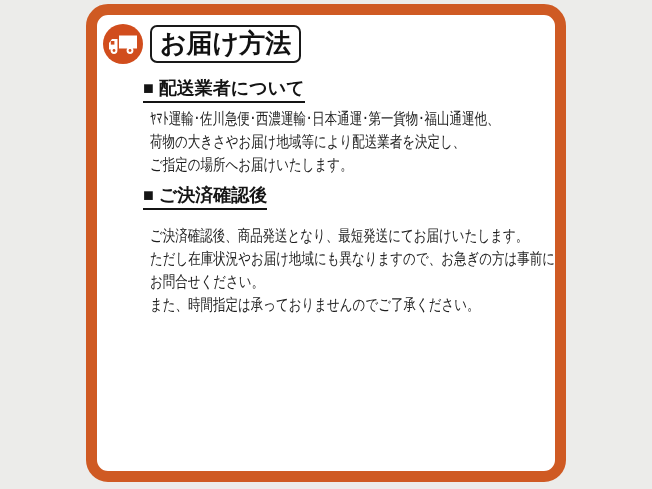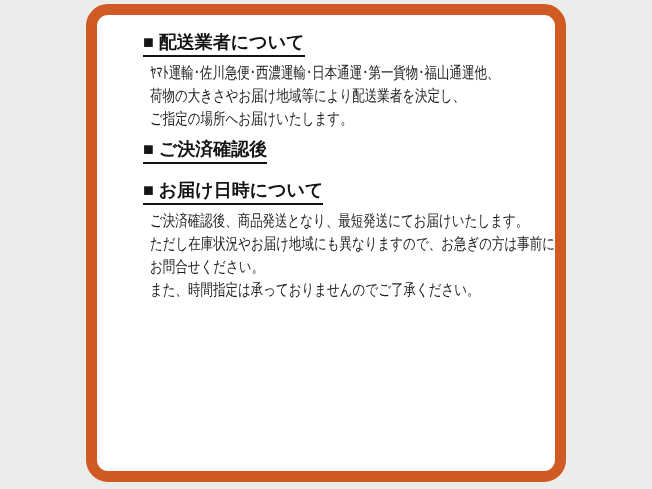--- a/index.html
+++ b/index.html
@@ -46,21 +46,21 @@
     border: 2px solid #191919;
     border-radius: 7px;
     padding: 1px 8px 3px 8px;
     font-size: 26px;
     font-weight: bold;
     line-height: 30px;
     color: #111111;
     white-space: nowrap;
   }
   .section { margin-left: 40px; }
-  .section.s1 { margin-top: 6px; }
+  .section.s1 { margin-top: 12px; }
   .section.s2 { margin-top: 7px; }
   .section.s3 { margin-top: 14px; }
   .sec-heading {
     display: inline-block;
     font-size: 18px;
     font-weight: bold;
     line-height: 24px;
     color: #141414;
     border-bottom: 2px solid #141414;
     padding-bottom: 1px;
@@ -78,36 +78,49 @@
     color: #1e1e1e;
   }
 </style>
 </head>
 <body>
 
 <div class="stage">
   <div class="panel">
     <div class="panel-content">
 
+      <div class="header-row">
+        <span class="icon-circle">
+          <svg width="32" height="25" viewBox="0 0 32 24">
+            <rect x="12" y="3" width="18" height="13" fill="#ffffff"></rect>
+            <path d="M2 17 L2 10.5 L5 6.5 L10.5 6.5 L10.5 17 Z" fill="#ffffff"></path>
+            <rect x="3.8" y="8.5" width="3.6" height="3.6" fill="#d14d1d"></rect>
+            <circle cx="7" cy="18" r="3.4" fill="#ffffff"></circle>
+            <circle cx="7" cy="18" r="1.4" fill="#d14d1d"></circle>
+            <circle cx="23" cy="18" r="3.4" fill="#ffffff"></circle>
+            <circle cx="23" cy="18" r="1.4" fill="#d14d1d"></circle>
+          </svg>
+        </span>
+        <span class="title-box">お届け方法</span>
+      </div>
 
       <div class="section s1">
         <span class="sec-heading">■ 配送業者について</span>
         <div class="sec-body">
           <span class="line">ﾔﾏﾄ運輸･佐川急便･西濃運輸･日本通運･第一貨物･福山通運他、</span>
           <span class="line">荷物の大きさやお届け地域等により配送業者を決定し、</span>
           <span class="line">ご指定の場所へお届けいたします。</span>
         </div>
       </div>
 
       <div class="section s2">
         <span class="sec-heading">■ ご決済確認後</span>
       </div>
 
       <div class="section s3">
-        <span class="sec-heading">■ お届け日時について</span>
         <div class="sec-body">
           <span class="line">ご決済確認後、商品発送となり、最短発送にてお届けいたします。</span>
           <span class="line">ただし在庫状況やお届け地域にも異なりますので、お急ぎの方は事前に</span>
           <span class="line">お問合せください。</span>
           <span class="line">また、時間指定は承っておりませんのでご了承ください。</span>
         </div>
       </div>
 
     </div>
   </div>

